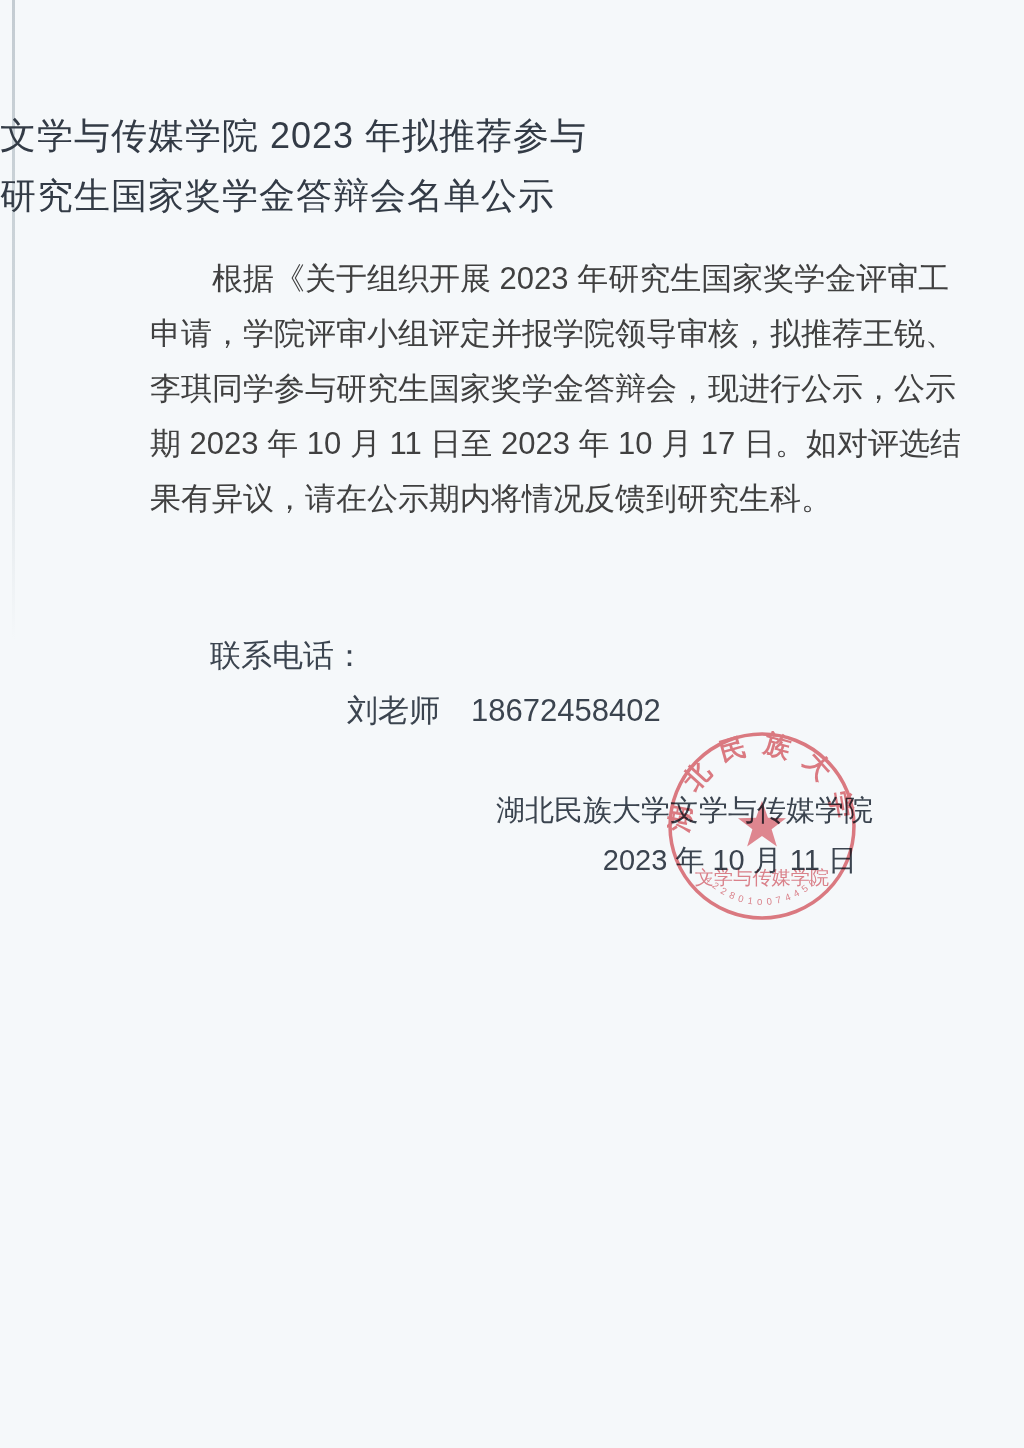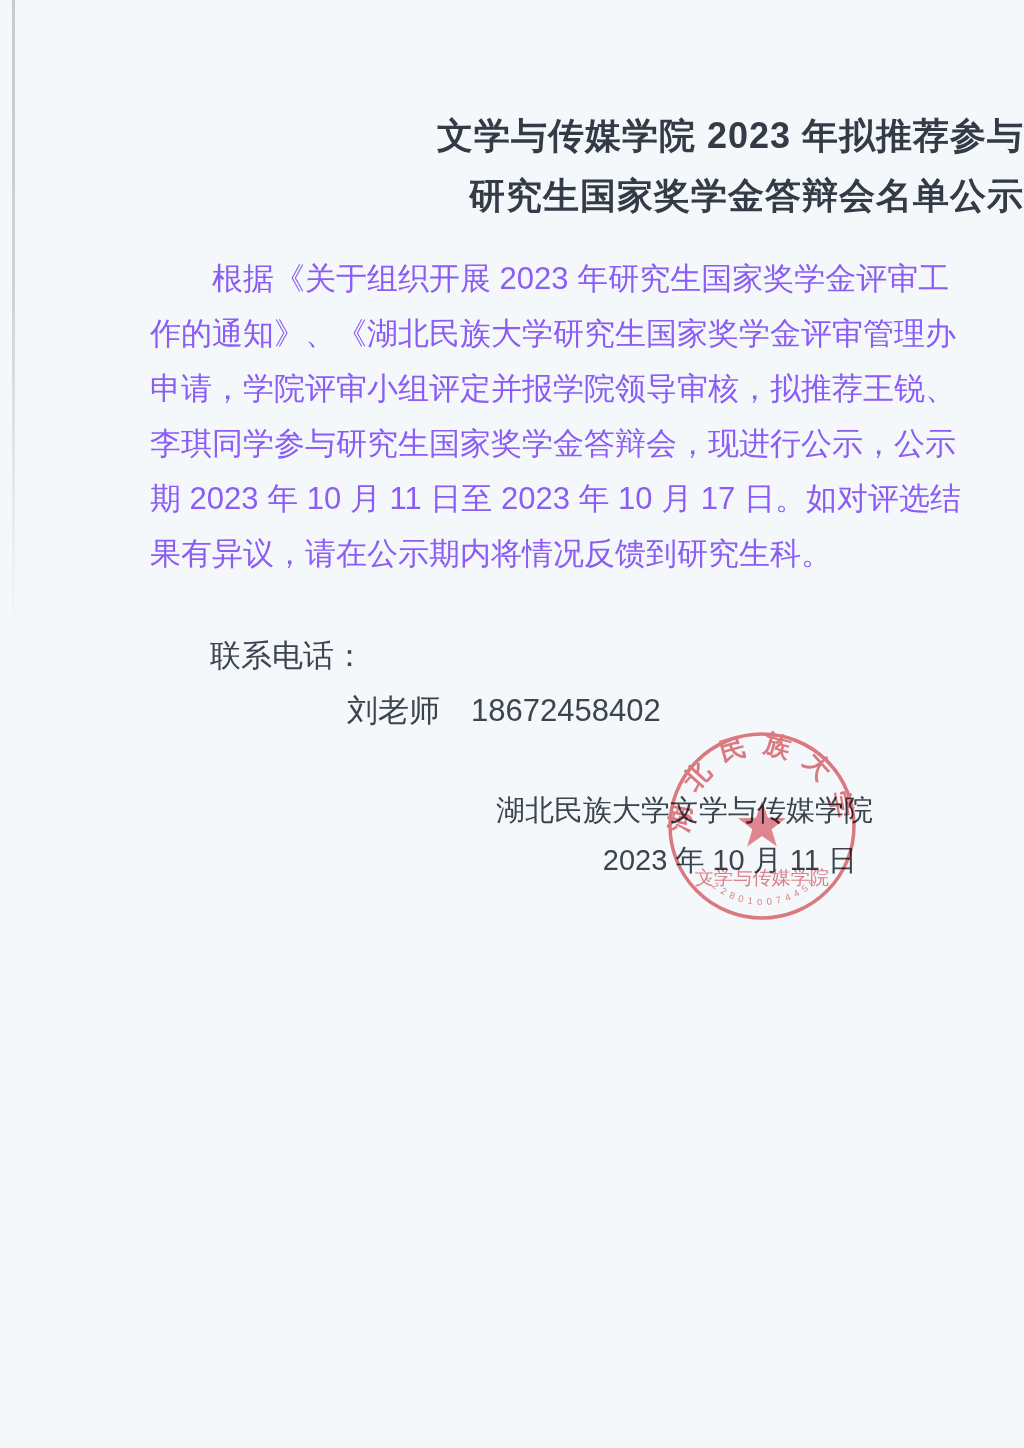--- a/index.html
+++ b/index.html
@@ -23,35 +23,35 @@
     top: 0;
     width: 3px;
     height: 640px;
     background: linear-gradient(to bottom, #c4ccd2 0%, #ccd4d9 45%, rgba(204,212,217,0) 100%);
   }
   .title-block {
     position: absolute;
     top: 106px;
     left: 0;
     right: 0;
-    text-align: right;
+    text-align: left;
     font-size: 36px;
     line-height: 60px;
-    font-weight: 700;
+    font-weight: 400;
     letter-spacing: 1px;
     color: #333b46;
   }
   .body-block {
     position: absolute;
     top: 251px;
     left: 150px;
     width: 728px;
     font-size: 31px;
     line-height: 55px;
-    color: #8b5cf6;
+    color: #404040;
   }
   .jline {
     text-align: justify;
     text-align-last: justify;
     height: 55px;
     white-space: nowrap;
   }
   .jline.first {
     text-indent: 62px;
   }
@@ -99,21 +99,20 @@
 
   <div class="scan-line"></div>
 
   <div class="title-block">
     <div>文学与传媒学院 2023 年拟推荐参与</div>
     <div>研究生国家奖学金答辩会名单公示</div>
   </div>
 
   <div class="body-block">
     <div class="jline first">根据《关于组织开展 2023 年研究生国家奖学金评审工</div>
-    <div class="jline">作的通知》、《湖北民族大学研究生国家奖学金评审管理办</div>
     <div class="jline">申请，学院评审小组评定并报学院领导审核，拟推荐王锐、</div>
     <div class="jline">李琪同学参与研究生国家奖学金答辩会，现进行公示，公示</div>
     <div class="jline">期 2023 年 10 月 11 日至 2023 年 10 月 17 日。如对评选结</div>
     <div class="jline last">果有异议，请在公示期内将情况反馈到研究生科。</div>
   </div>
 
   <div class="contact-block">
     <div class="contact-label">联系电话：</div>
     <div class="contact-value">刘老师　18672458402</div>
   </div>

